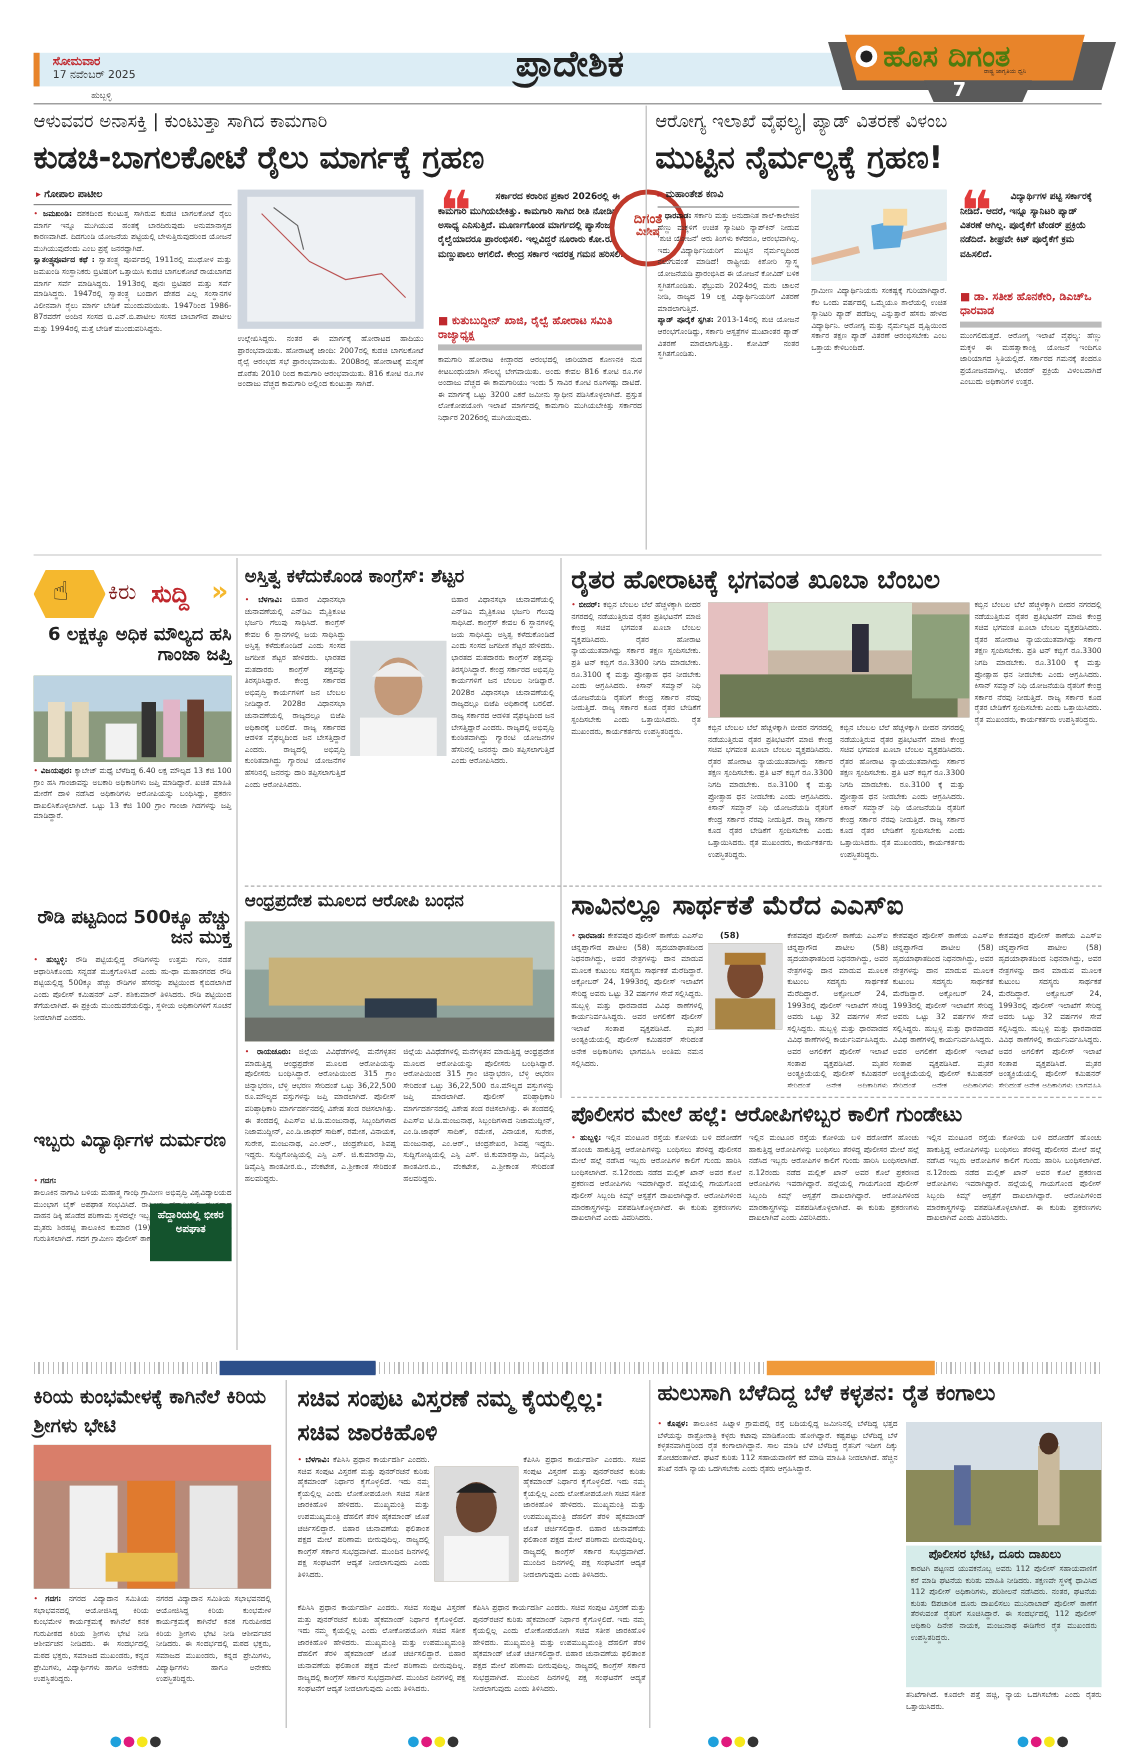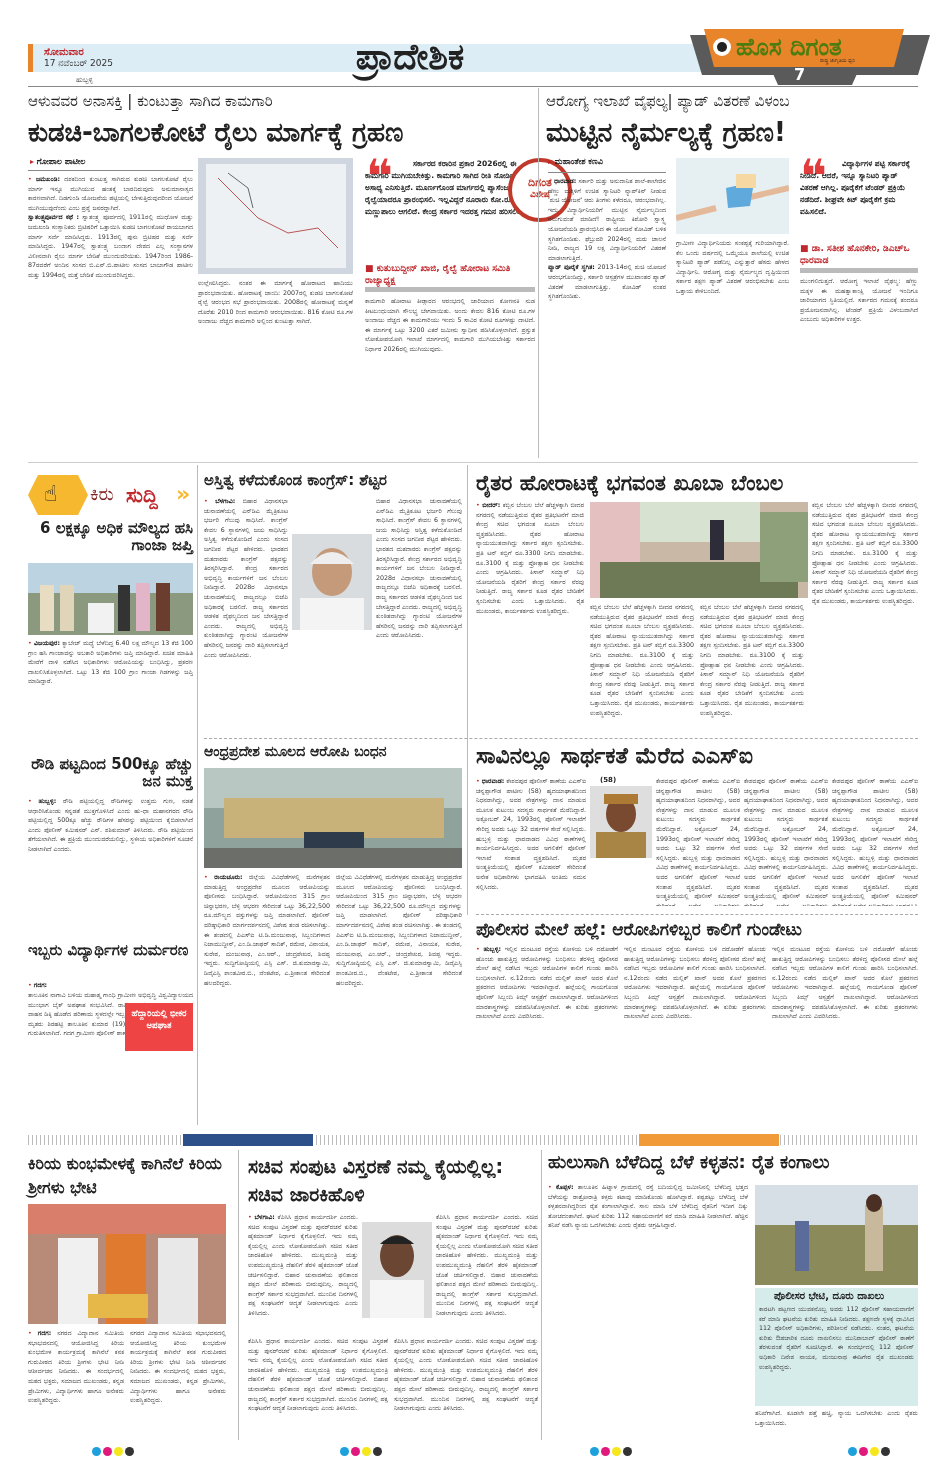--- a/index.html
+++ b/index.html
@@ -3,40 +3,40 @@
 <meta charset="utf-8">
 <style>
 *{box-sizing:border-box;margin:0;padding:0}
 body{width:945px;height:1460px;background:#fff;font-family:"DejaVu Sans",sans-serif;color:#222;position:relative;overflow:hidden}
 .abs{position:absolute}
 .hdrbar{left:28px;top:44px;width:680px;height:28px;background:#dcedf5}
 .hdr-accent{left:28px;top:44px;width:5px;height:28px;background:#e8842a}
 .day{left:44px;top:46px;font-size:10px;color:#c0282d;font-weight:bold}
 .date{left:44px;top:58px;font-size:9px;color:#333}
 .city{left:76px;top:76px;font-size:7px;color:#333}
-.section{left:300px;top:36px;width:220px;text-align:center;font-size:36px;font-weight:bold;color:#222}
+.section{left:300px;top:36px;width:220px;text-align:right;font-size:30px;font-weight:bold;color:#222}
 .rule{height:1px;background:#888}
 .logo{left:690px;top:27px;width:240px;height:60px}
 .kicker{font-size:15px;color:#222}
 .headline{font-weight:bold;color:#222;line-height:1.1}
 .byline{font-size:8px;font-weight:bold;color:#222}
 .byline::before{content:"▸ ";color:#c0282d}
 .txt{font-size:6.3px;line-height:9.6px;color:#333;text-align:justify;overflow:hidden}
 .txt b{color:#111}
 .dot{color:#c0282d}
 .img{background:#b9b3a7;overflow:hidden}
 .quote{font-size:7.5px;line-height:12px;font-weight:bold;color:#222}
 .qsrc{font-size:9px;color:#c0282d;font-weight:bold;line-height:12px}
 .qmarks{font-size:46px;line-height:40px;font-weight:bold}
 .vr{width:1px;background:#bbb}
 .dotted{height:0;border-top:1px dashed #aaa}
 .badge{border-radius:50%;border:4px solid #c0392b;background:#fff;text-align:center;color:#c0392b;font-weight:bold}
 .stripe{height:10px;background:repeating-linear-gradient(90deg,#bbb 0 1px,#fff 1px 4px)}
 .cmyk span{display:inline-block;width:9px;height:9px;border-radius:50%;margin-right:2px}
-.redbox{background:#ef4444;color:#fff;font-size:8.5px;font-weight:bold;text-align:center;line-height:12px;padding:4px}
+.redbox{background:#14532d;color:#fff;font-size:8.5px;font-weight:bold;text-align:center;line-height:12px;padding:4px}
 .caption-box{background:#d6ecea}
 </style>
 </head>
 <body>
 
 <div class="abs hdrbar"></div>
 <div class="abs hdr-accent"></div>
 <div class="abs day">ಸೋಮವಾರ</div>
 <div class="abs date">17 ನವೆಂಬರ್ 2025</div>
 <div class="abs city">ಹುಬ್ಬಳ್ಳಿ</div>

